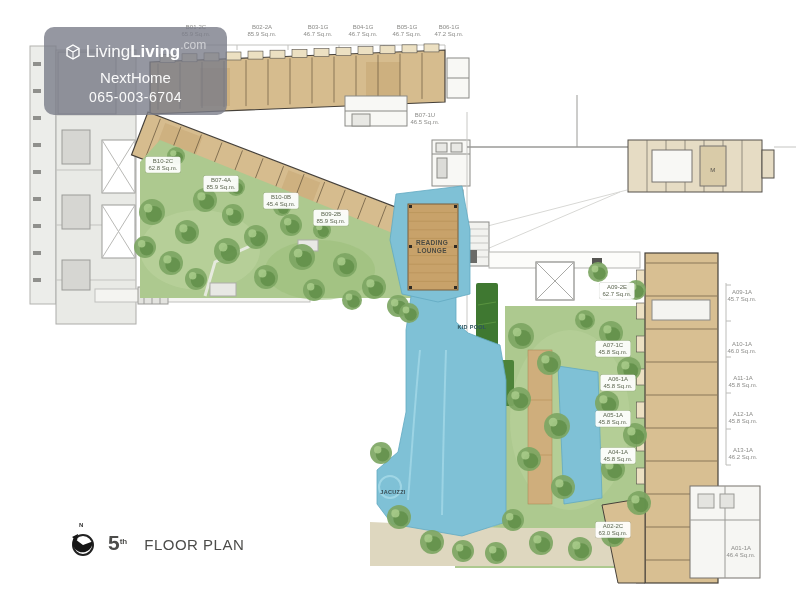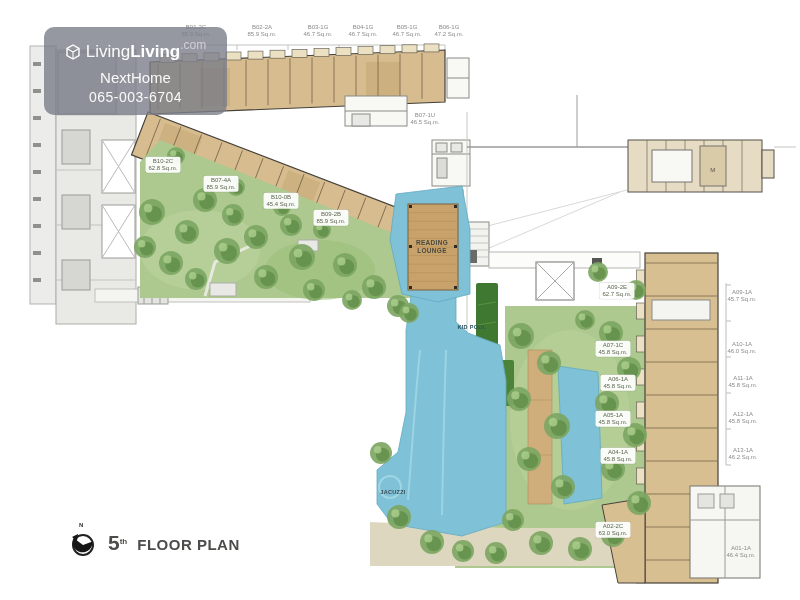--- a/index.html
+++ b/index.html
@@ -31,21 +31,21 @@
   .wm-logo{margin-right:5px;}
   .wm-living{font-weight:300;opacity:.95;}
   .wm-insider{font-weight:700;}
   .wm-tld{font-size:12px;opacity:.55;align-self:flex-end;margin-bottom:14px;}
   .wm-sub{font-size:15px;opacity:.95;}
   .wm-phone{font-size:14px;opacity:.95;letter-spacing:.5px;}
   
   .plan-title{position:absolute;left:108px;top:531px;z-index:4;color:#4c4c4a;white-space:nowrap;}
   .pt-num{font-size:21px;font-weight:bold;}
   .pt-ord{font-size:8px;vertical-align:super;font-weight:bold;margin-top:22px;}
-  .pt-rest{font-size:15px;font-weight:bold;letter-spacing:.5px;margin-left:10px;}
+  .pt-rest{font-size:15px;font-weight:normal;letter-spacing:.5px;margin-left:17px;}
   .compass{position:absolute;left:70px;top:531px;z-index:4;}
   .compass-n{position:absolute;left:79px;top:522px;font-size:6px;color:#333;z-index:4;font-weight:bold;}
 </style>
 </head>
 <body>
 
 <div id="canvas">
 
 <svg id="plan" width="800" height="600" viewBox="0 0 800 600">
 

